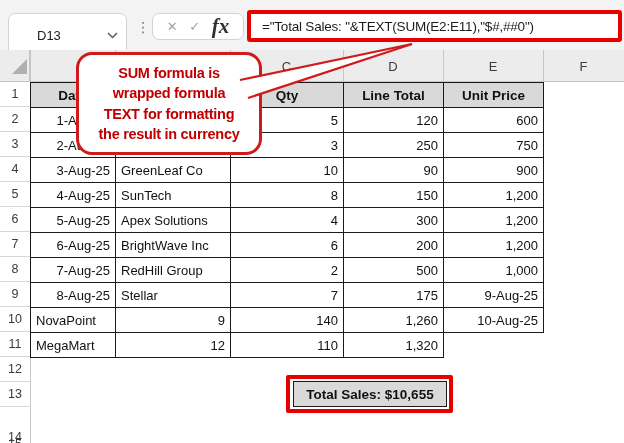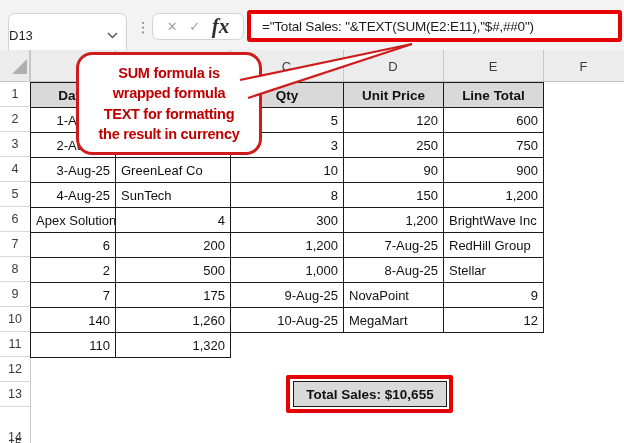--- a/index.html
+++ b/index.html
@@ -3,21 +3,21 @@
 <meta charset="utf-8">
 <style>
   html,body{margin:0;padding:0;background:#fff;}
   *{box-sizing:border-box;font-family:"Liberation Sans",sans-serif;}
   .stage{position:relative;width:624px;height:443px;background:#fff;overflow:hidden;}
 
   
   .topbar{position:absolute;left:0;top:0;width:624px;height:50px;background:#f3f3f4;}
   .namebox{position:absolute;left:8px;top:13px;width:119px;height:44px;background:#fff;
     border:1px solid #d3d3d3;border-radius:7px;display:flex;align-items:center;
-    padding:0 8px 0 0;font-size:13px;color:#222;}
+    padding:0 8px 0 28px;font-size:13px;color:#222;}
   .namebox .cellref{flex:1;}
   .splitter{position:absolute;left:136px;top:13px;height:27px;display:flex;align-items:center;
     color:#6f6f6f;font-size:14px;}
   .fxcluster{position:absolute;left:152px;top:13px;width:92px;height:27px;background:#fff;
     border:1px solid #d3d3d3;border-radius:7px;display:flex;align-items:center;
     justify-content:space-around;padding:0 8px;}
   .icn-x,.icn-check{color:#a2a2a2;font-size:13px;line-height:1;}
   .icn-fx{font-family:"Liberation Serif",serif;font-style:italic;font-weight:600;
     font-size:21px;color:#2f2f2f;line-height:1;}
   .formulabox{position:absolute;left:247px;top:10px;width:375px;height:32px;background:#fff;
@@ -121,22 +121,22 @@
     <div class="rn" style="top:282px">11</div>
     <div class="rn" style="top:307px">12</div>
     <div class="rn" style="top:332px">13</div>
     <div class="rn" style="top:375px">14</div>
     <div class="rn" style="top:382px">15</div>
 
     <div class="tbl">
       <div class="cell hdr">Date</div>
       <div class="cell hdr"></div>
       <div class="cell hdr">Qty</div>
+      <div class="cell hdr">Line Total</div>
       <div class="cell hdr">Unit Price</div>
-      <div class="cell hdr">Line Total</div>
 
       <div class="cell al-r">1-Aug-25</div>
       <div class="cell al-l"></div>
       <div class="cell al-r">5</div>
       <div class="cell al-r">120</div>
       <div class="cell al-r">600</div>
 
       <div class="cell al-r">2-Aug-25</div>
       <div class="cell al-l"></div>
       <div class="cell al-r">3</div>
@@ -148,25 +148,27 @@
       <div class="cell al-r">10</div>
       <div class="cell al-r">90</div>
       <div class="cell al-r">900</div>
 
       <div class="cell al-r">4-Aug-25</div>
       <div class="cell al-l">SunTech</div>
       <div class="cell al-r">8</div>
       <div class="cell al-r">150</div>
       <div class="cell al-r">1,200</div>
 
+      <div class="cell al-r">5-Aug-25</div>
       <div class="cell al-l">Apex Solutions</div>
       <div class="cell al-r">4</div>
       <div class="cell al-r">300</div>
       <div class="cell al-r">1,200</div>
 
+      <div class="cell al-r">6-Aug-25</div>
       <div class="cell al-l">BrightWave Inc</div>
       <div class="cell al-r">6</div>
       <div class="cell al-r">200</div>
       <div class="cell al-r">1,200</div>
 
       <div class="cell al-r">7-Aug-25</div>
       <div class="cell al-l">RedHill Group</div>
       <div class="cell al-r">2</div>
       <div class="cell al-r">500</div>
       <div class="cell al-r">1,000</div>

